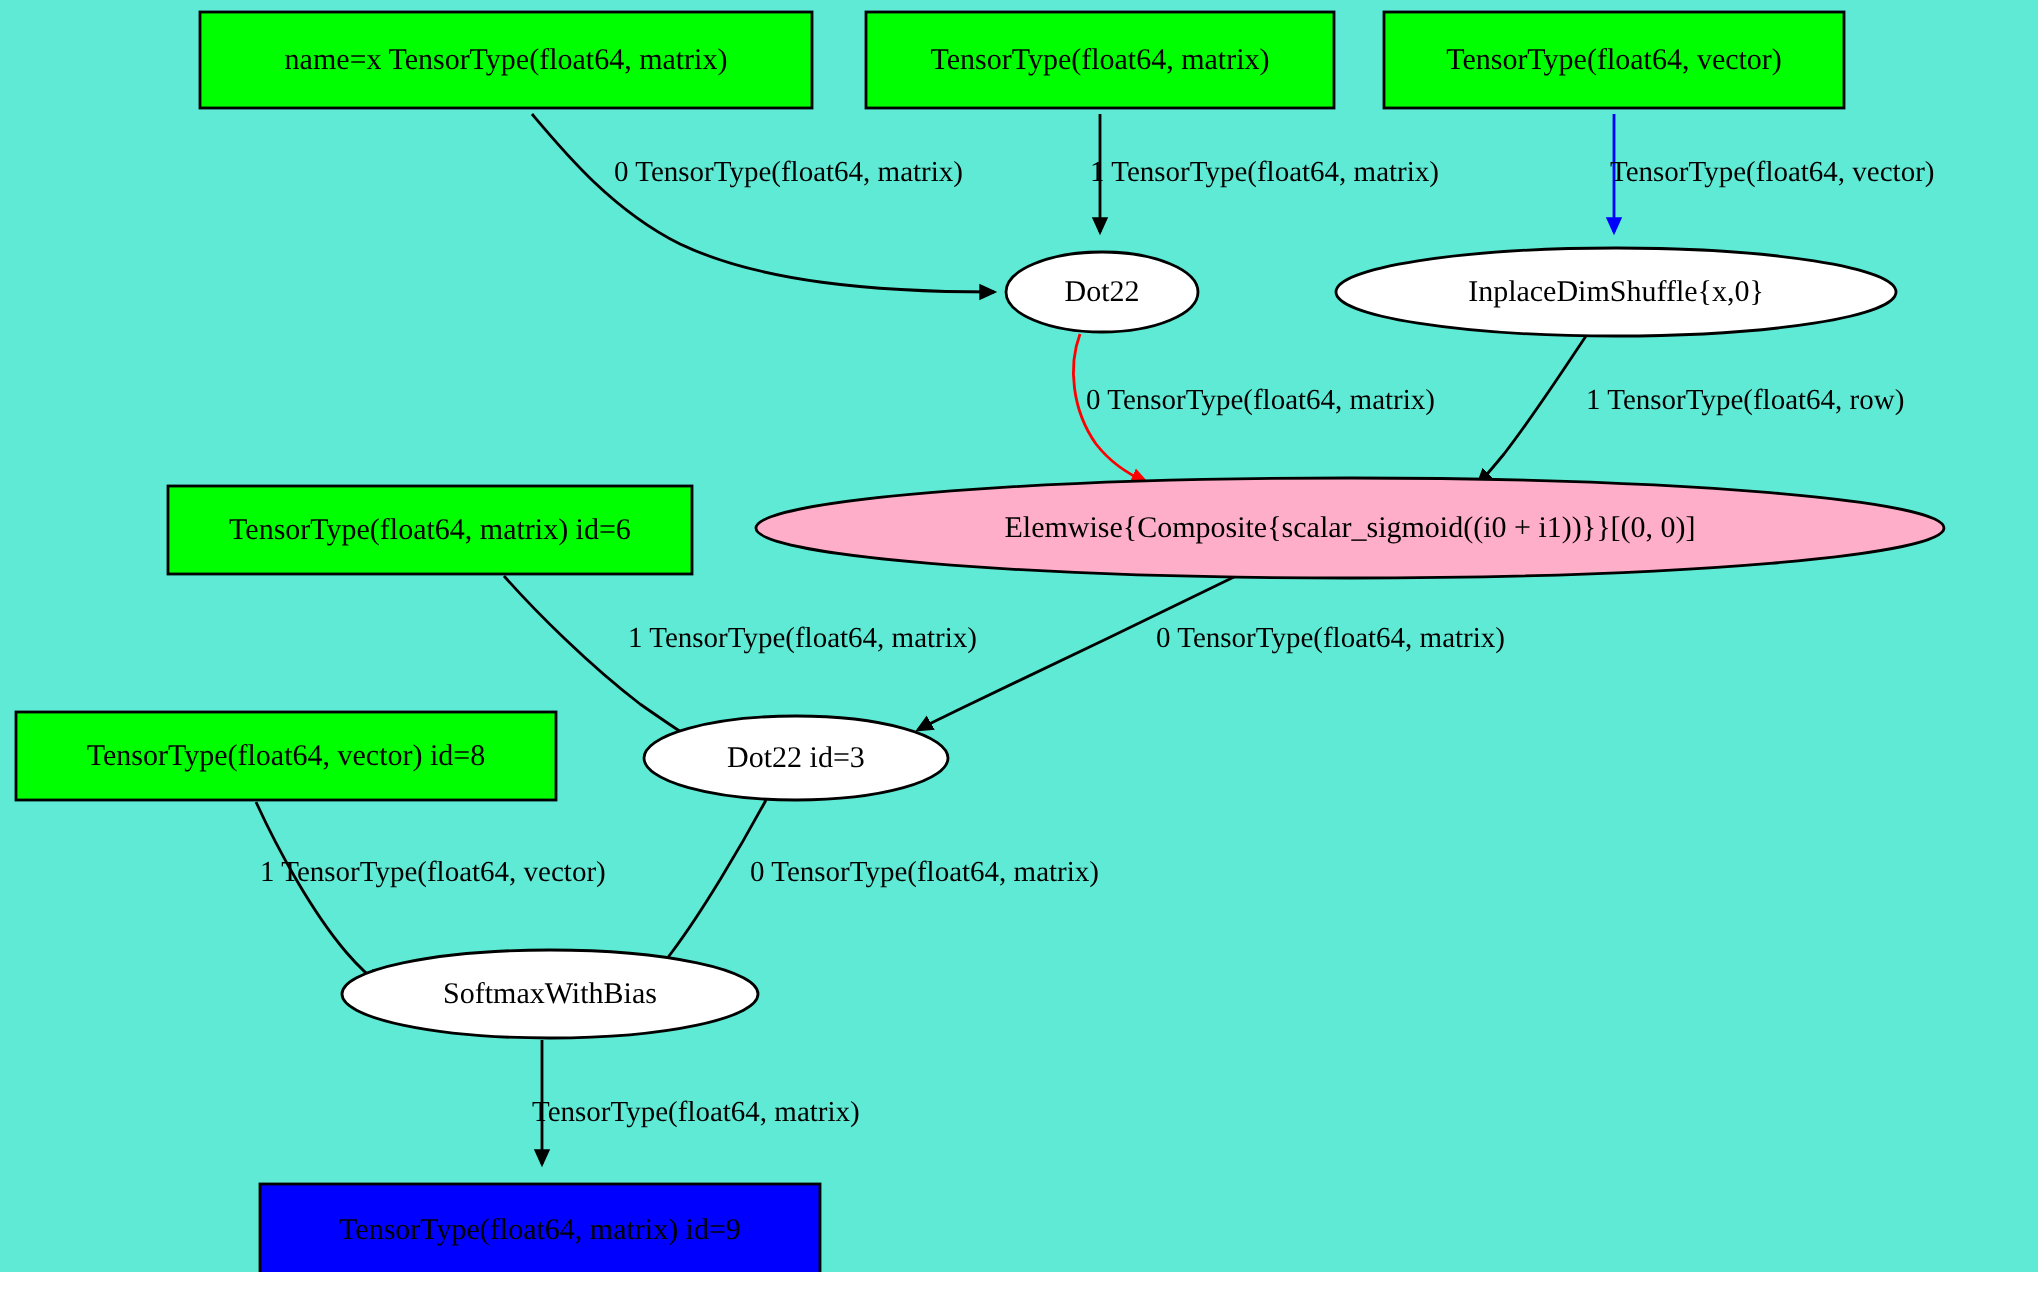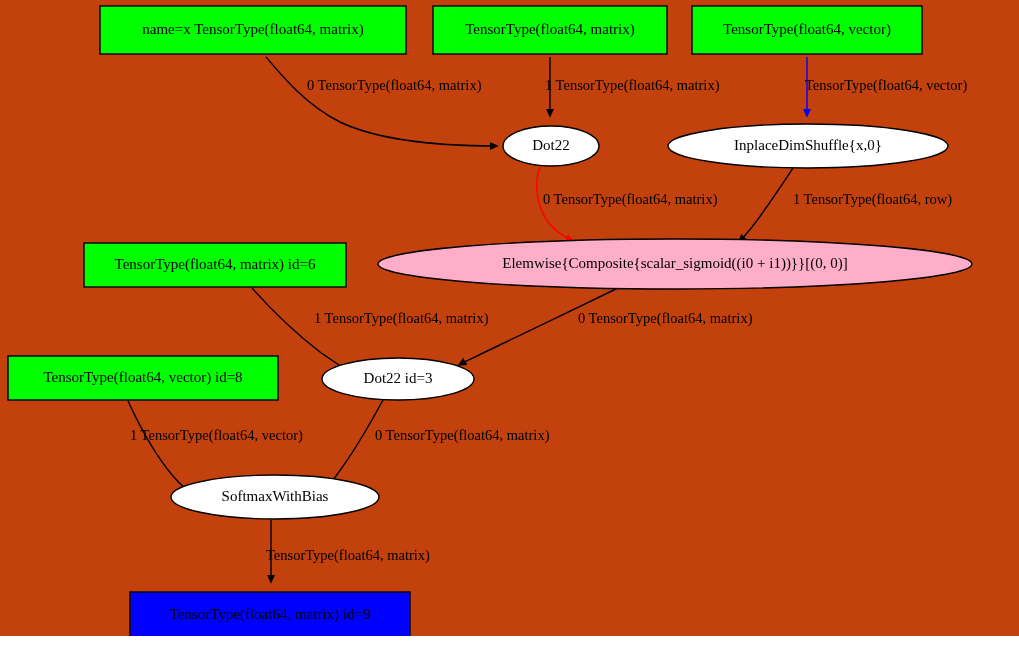--- a/index.html
+++ b/index.html
@@ -4,21 +4,21 @@
 <style>
   html, body {
     margin: 0;
     padding: 0;
     background: #ffffff;
   }
   #graph-root {
     position: relative;
     width: 1019px;
     height: 636px;
-    background: #c2410c;
+    background: #5eead4;
     font-family: "Liberation Serif", "DejaVu Serif", serif;
     overflow: hidden;
   }
   svg#graph-canvas {
     position: absolute;
     left: 0;
     top: 0;
     width: 1019px;
     height: 645px;
   }

